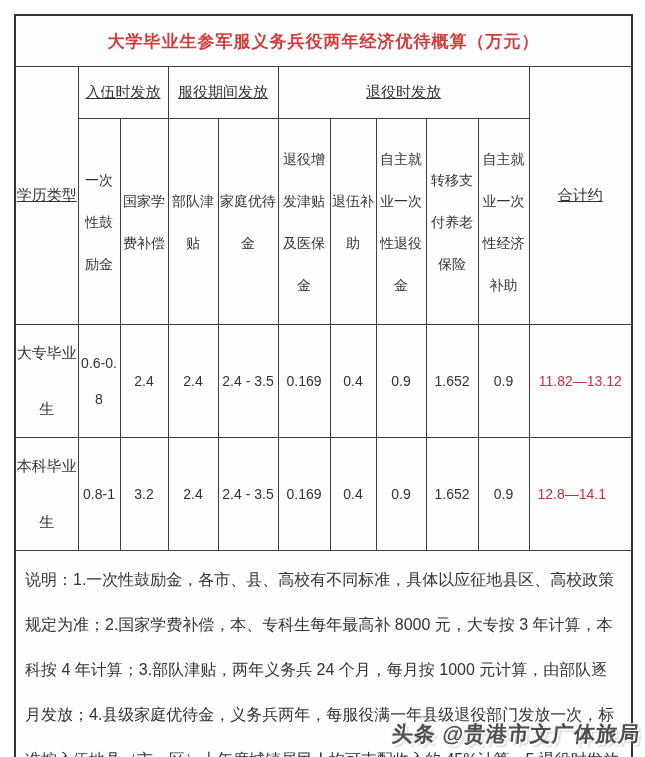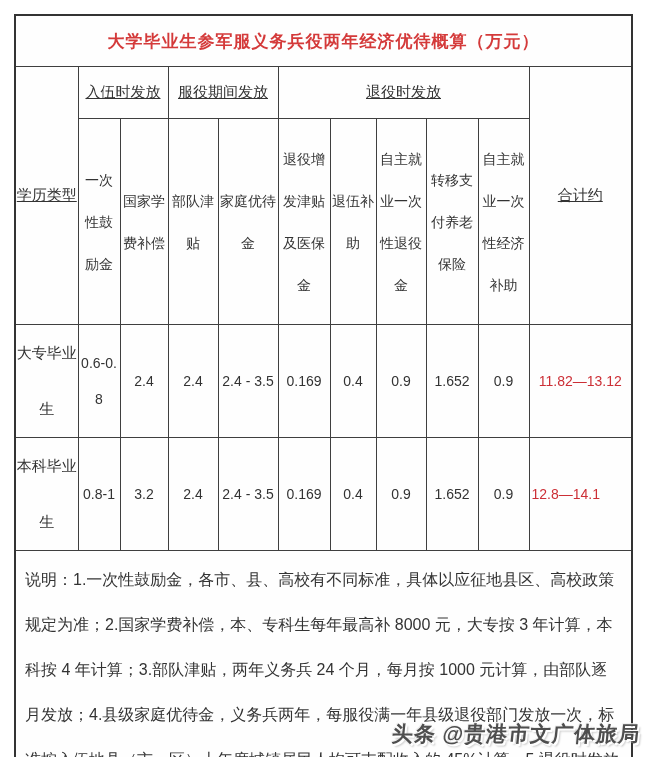--- a/index.html
+++ b/index.html
@@ -66,21 +66,21 @@
     word-break:break-all;
     line-height:36px;
     padding:0 2px;
   }
   td.total{
     color:var(--total-red);
     font-size:14px;
     white-space:nowrap;
     margin-top:36px;
   }
-  td.total.left{text-align:left;padding-left:2px;border-radius:32px;}
+  td.total.left{text-align:left;padding-left:8px;border-radius:32px;}
   tr.notes-row td{
     text-align:left;
     vertical-align:top;
     font-size:16px;
     line-height:45px;
     padding:6px 9px 0 9px;
     word-break:break-all;
   }
   .watermark{
     position:absolute;

